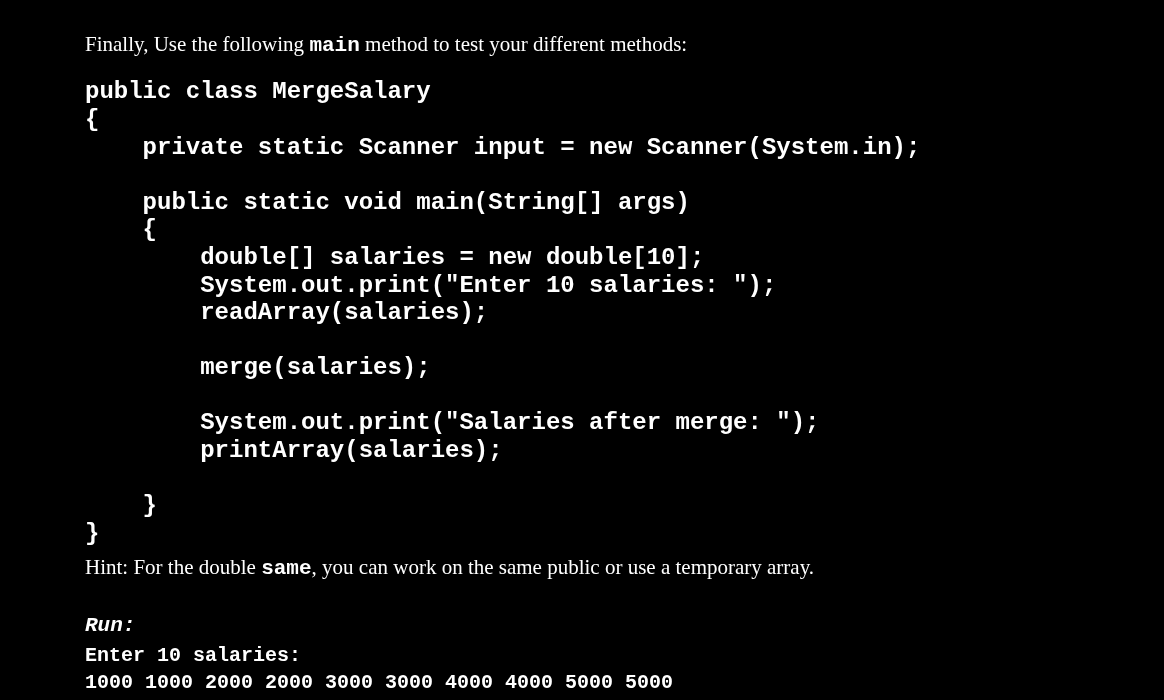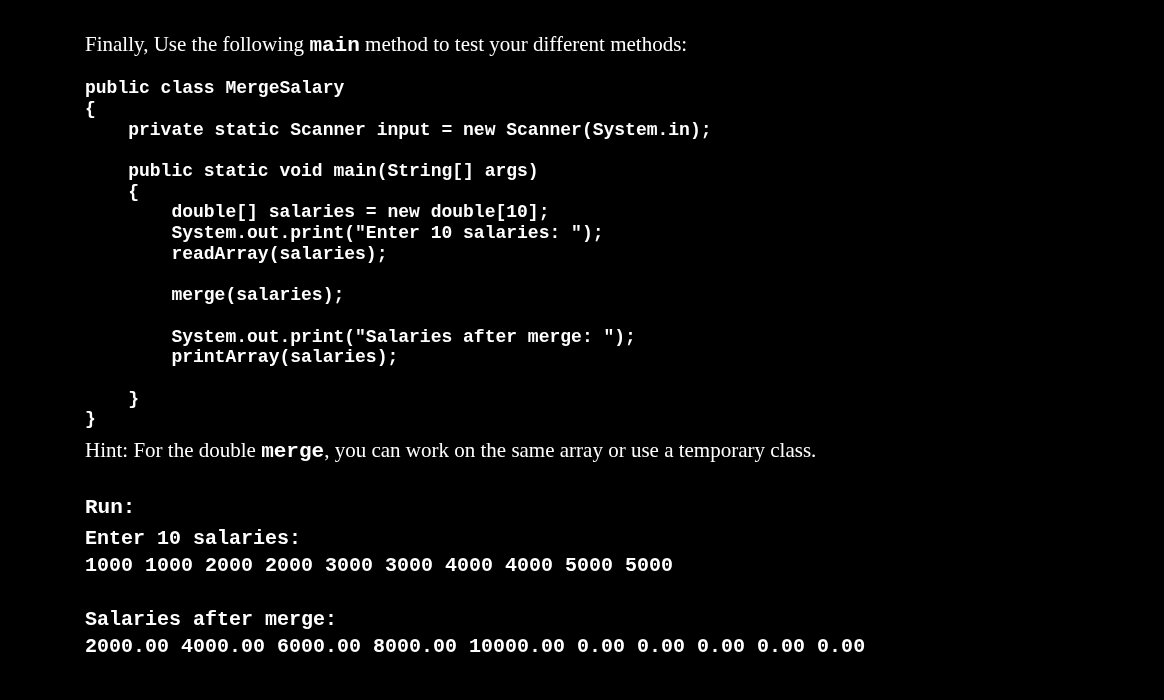--- a/index.html
+++ b/index.html
@@ -22,35 +22,36 @@
       margin-bottom: 18px;
     }
     .inline-code {
       font-family: 'Courier New', Courier, monospace;
       font-weight: bold;
     }
     .code-block {
       font-family: 'Courier New', Courier, monospace;
       font-weight: bold;
       white-space: pre;
-      font-size: 18px;
+      font-size: 24px;
       line-height: 1.15;
       margin-bottom: 6px;
     }
     .hint-line {
       margin-bottom: 28px;
     }
     .hint-label {
       font-weight: normal;
     }
     .run-label {
       font-family: 'Courier New', Courier, monospace;
       font-weight: bold;
       font-size: 21px;
       margin-bottom: 2px;
+      font-style: italic;
     }
     .run-output {
       font-family: 'Courier New', Courier, monospace;
       font-weight: bold;
       white-space: pre;
       font-size: 20px;
       line-height: 1.35;
     }
   </style>
 </head>
@@ -72,21 +73,21 @@
 
         merge(salaries);
 
         System.out.print("Salaries after merge: ");
         printArray(salaries);
 
     }
 }</div>
 
 <div class="hint-line">
-  <span class="hint-label">Hint:</span><span> For the double </span><span class="inline-code">merge</span><span>, you can work on the same array or use a temporary class.</span>
+  <span class="hint-label">Hint:</span><span> For the double </span><span class="inline-code">same</span><span>, you can work on the same public or use a temporary array.</span>
 </div>
 
 <div class="run-label">Run:</div>
 <div class="run-output">Enter 10 salaries:
 1000 1000 2000 2000 3000 3000 4000 4000 5000 5000
 
 Salaries after merge:
 2000.00 4000.00 6000.00 8000.00 10000.00 0.00 0.00 0.00 0.00 0.00</div>
 
 </body></html>

